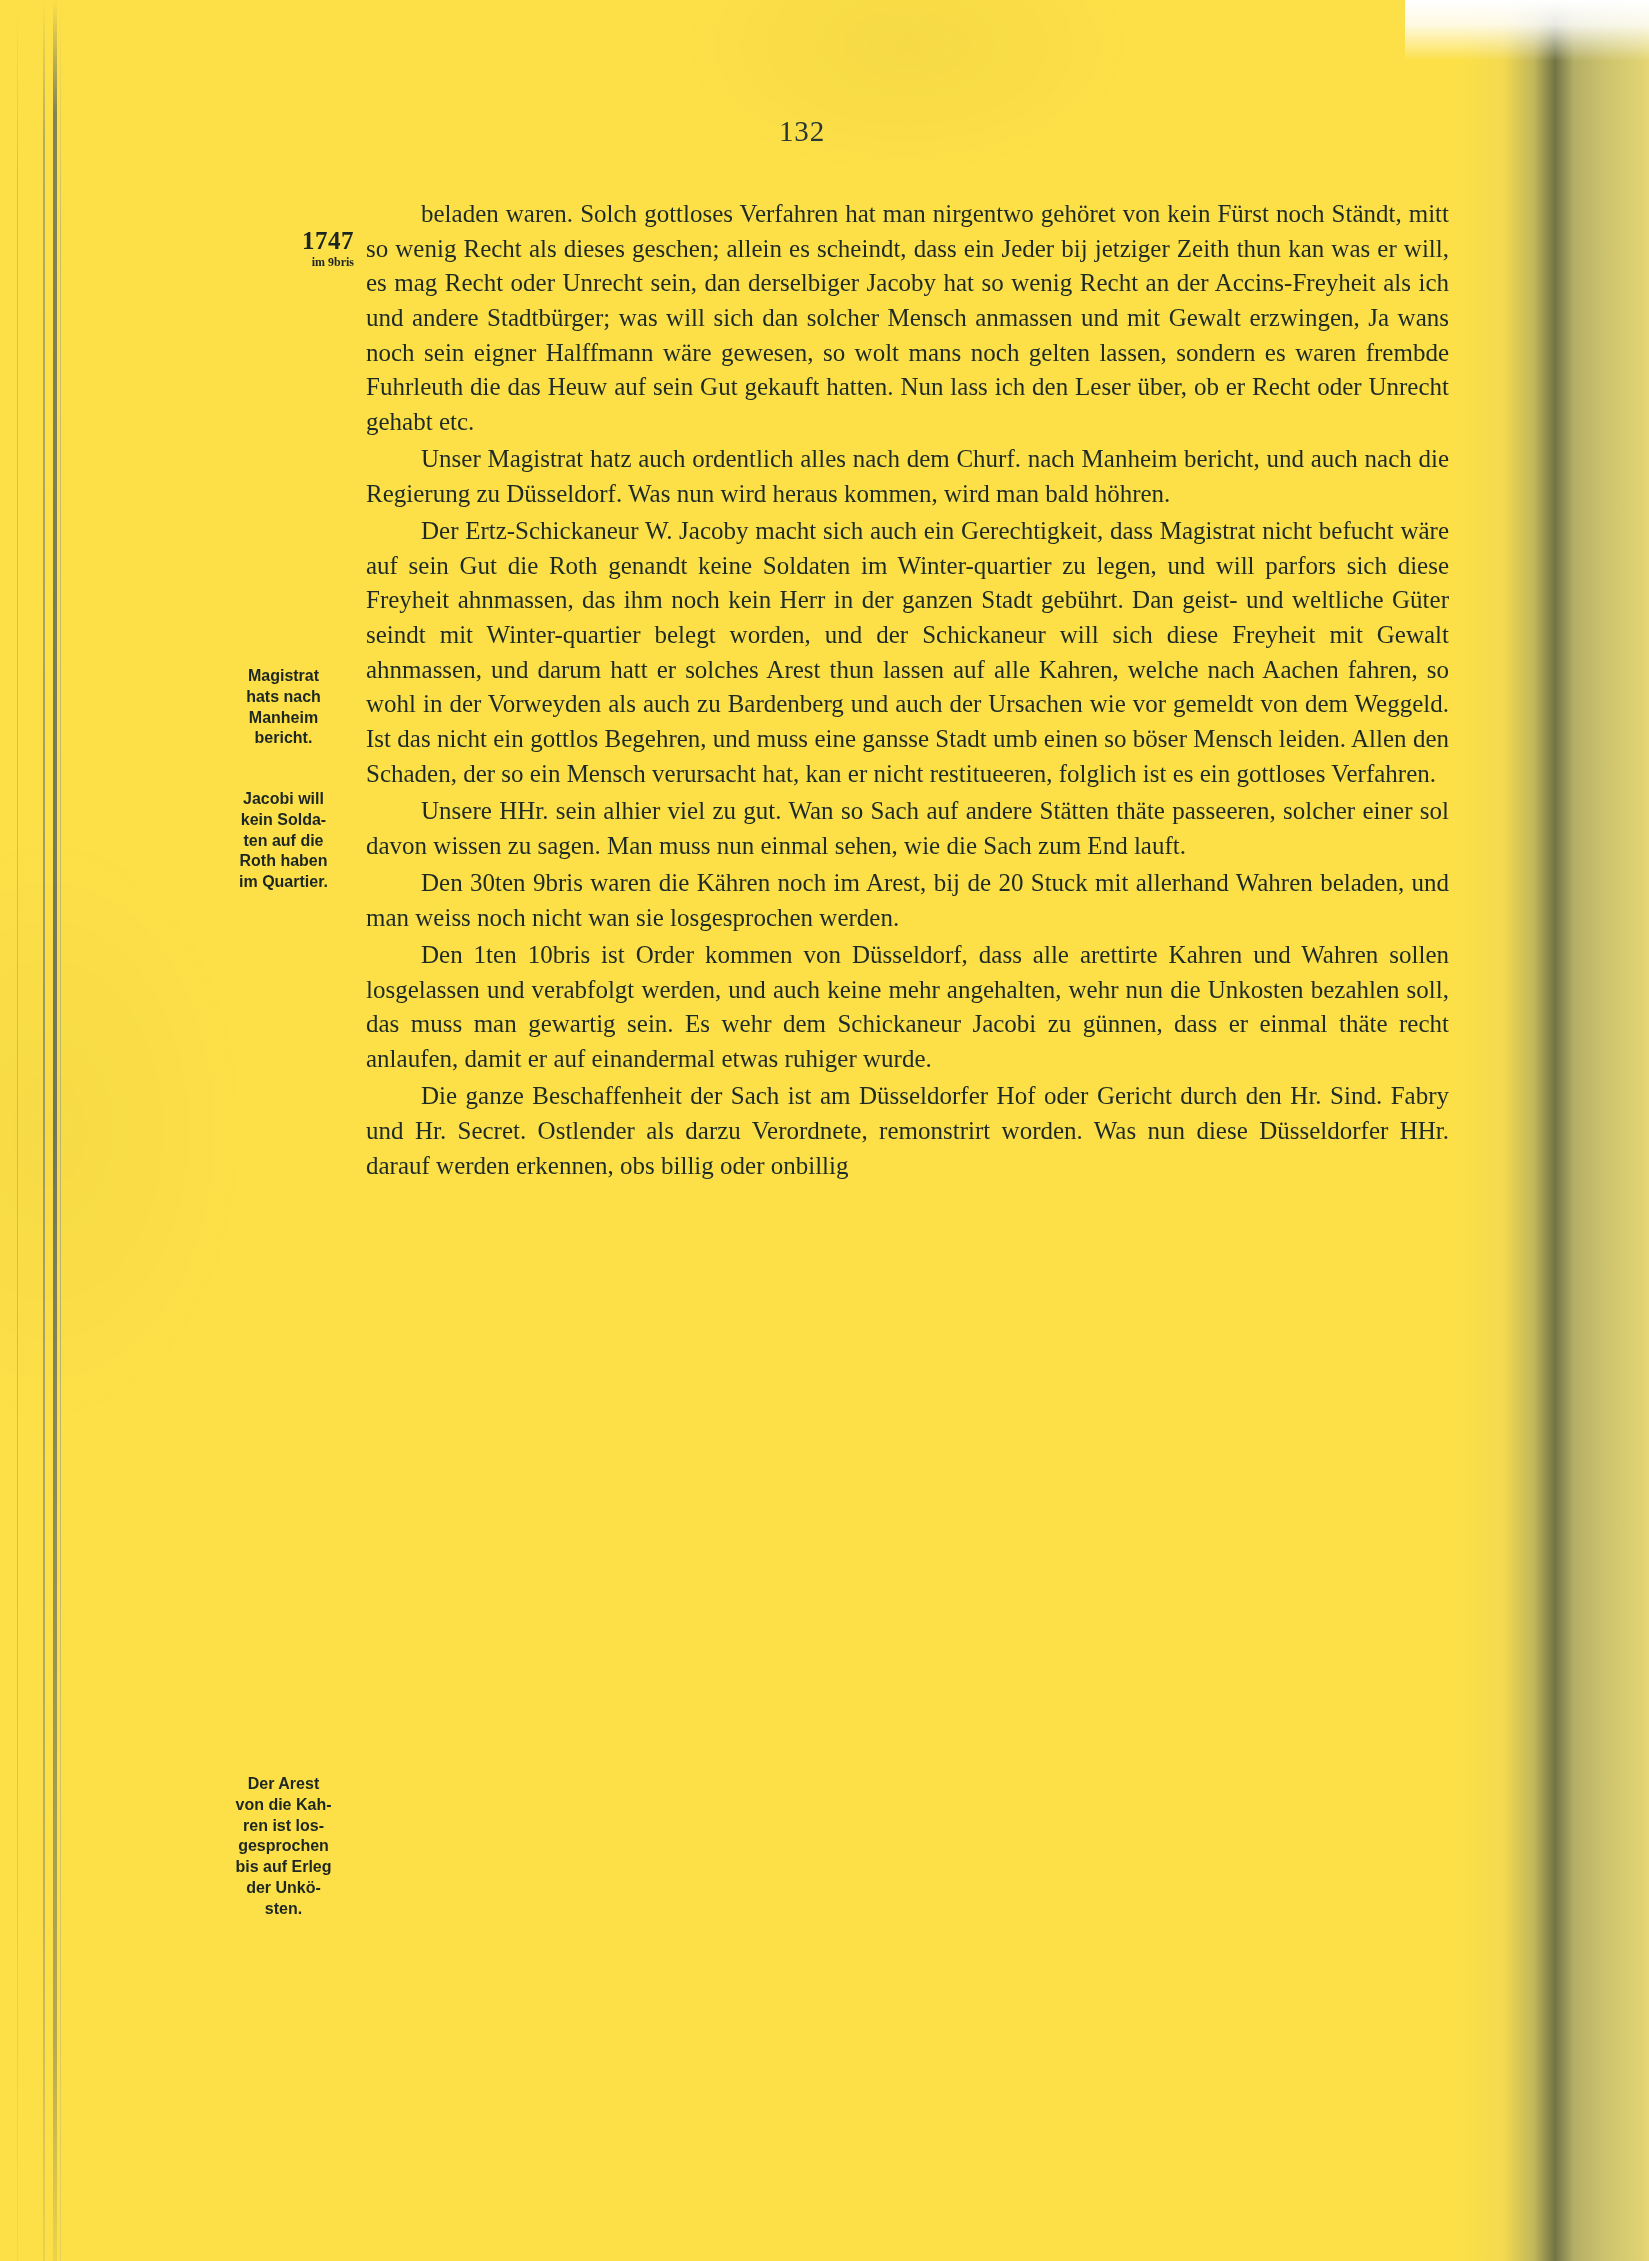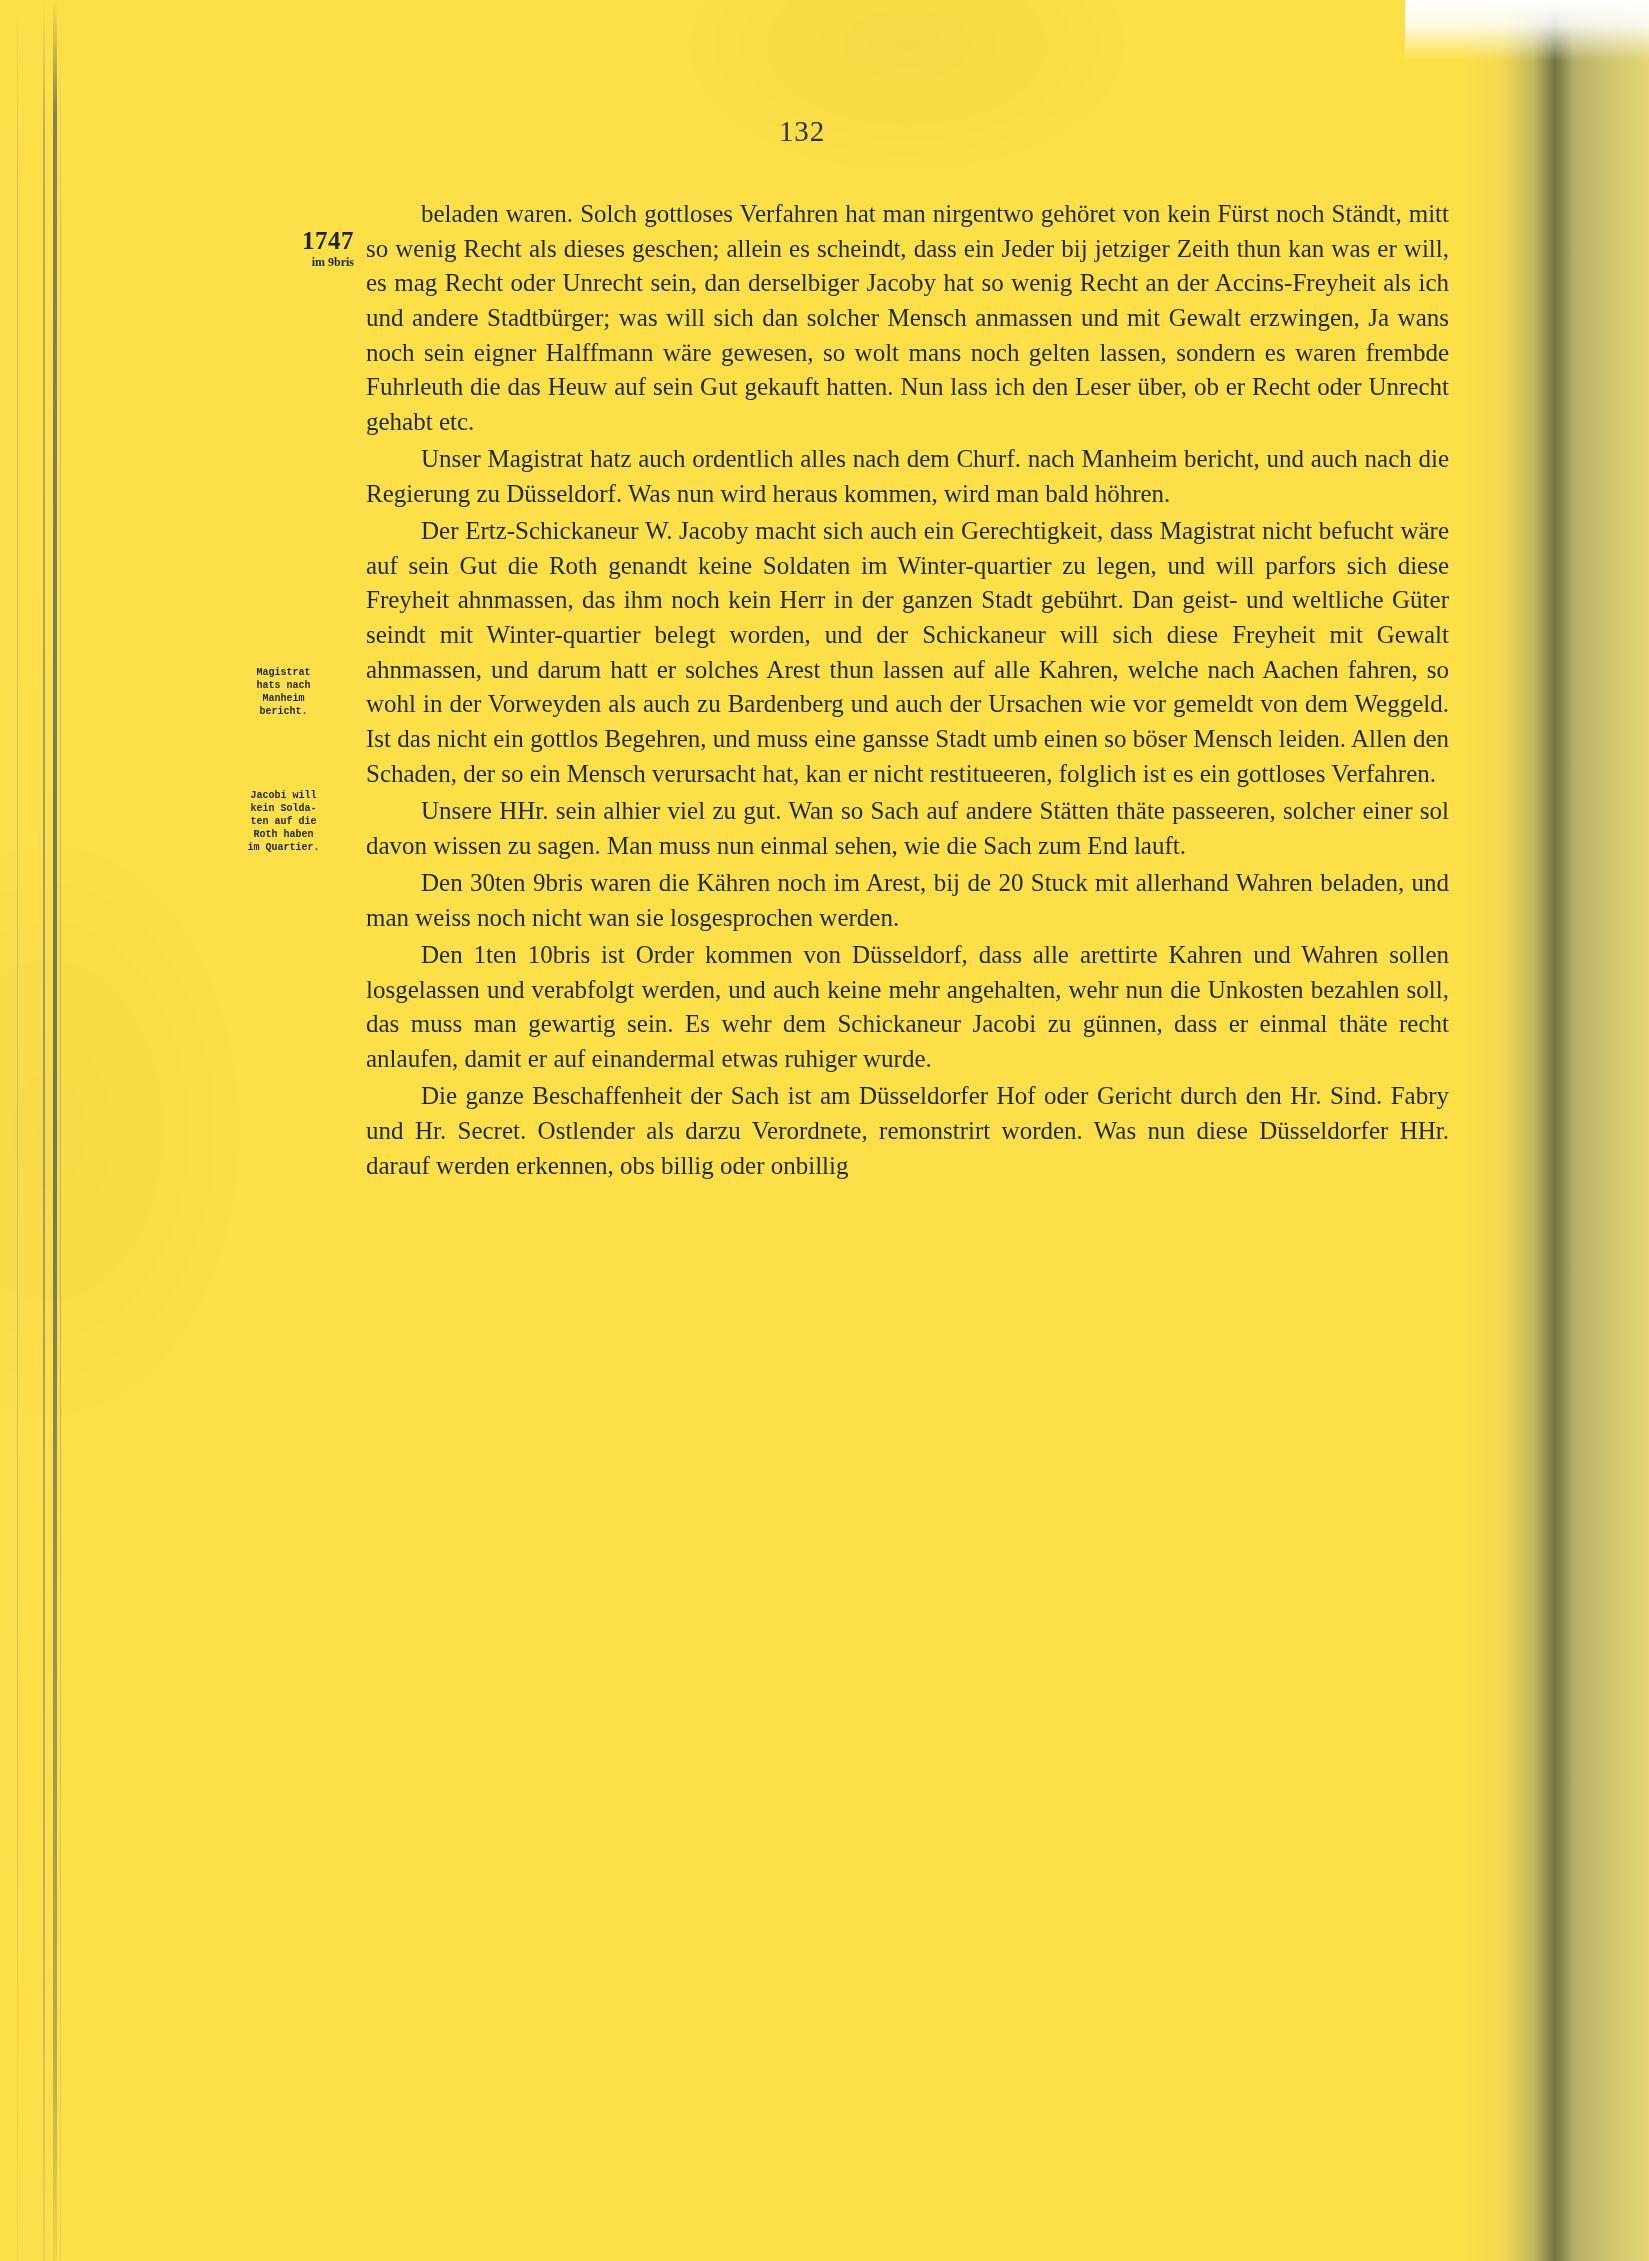--- a/index.html
+++ b/index.html
@@ -99,23 +99,23 @@
     text-align: justify;
     text-justify: inter-word;
     text-indent: 55px;
     color: #1e2a26;
     hyphens: none;
   }
 
   
   .note {
     position: absolute;
-    font-family: Liberation Mono, monospace;
+    font-family: Liberation Sans, sans-serif;
     font-weight: bold;
-    font-size: 10px;
+    font-size: 16px;
     line-height: 1.30;
     text-align: center;
     color: #1c2622;
     width: 141px;
     left: 213px;
   }
 
   .note-year {
     position: absolute;
     left: 213px;
@@ -167,20 +167,29 @@
   </div>
 
   <div class="note" style="top:789px;">
     <span class="note-line">Jacobi will</span>
     <span class="note-line">kein Solda-</span>
     <span class="note-line">ten auf die</span>
     <span class="note-line">Roth haben</span>
     <span class="note-line">im Quartier.</span>
   </div>
 
+  <div class="note" style="top:1774px;">
+    <span class="note-line">Der Arest</span>
+    <span class="note-line">von die Kah-</span>
+    <span class="note-line">ren ist los-</span>
+    <span class="note-line">gesprochen</span>
+    <span class="note-line">bis auf Erleg</span>
+    <span class="note-line">der Unkö-</span>
+    <span class="note-line">sten.</span>
+  </div>
 
   <div class="textblock">
     <p class="para">beladen waren. Solch gottloses Verfahren hat man nirgentwo gehöret von kein Fürst noch Ständt, mitt so wenig Recht als dieses geschen; allein es scheindt, dass ein Jeder bij jetziger Zeith thun kan was er will, es mag Recht oder Unrecht sein, dan derselbiger Jacoby hat so wenig Recht an der Accins-Freyheit als ich und andere Stadtbürger; was will sich dan solcher Mensch anmassen und mit Gewalt erzwingen, Ja wans noch sein eigner Halffmann wäre gewesen, so wolt mans noch gelten lassen, sondern es waren frembde Fuhrleuth die das Heuw auf sein Gut gekauft hatten. Nun lass ich den Leser über, ob er Recht oder Unrecht gehabt etc.</p>
     <p class="para">Unser Magistrat hatz auch ordentlich alles nach dem Churf. nach Manheim bericht, und auch nach die Regierung zu Düsseldorf. Was nun wird heraus kommen, wird man bald höhren.</p>
     <p class="para">Der Ertz-Schickaneur W. Jacoby macht sich auch ein Gerechtigkeit, dass Magistrat nicht befucht wäre auf sein Gut die Roth genandt keine Soldaten im Winter-quartier zu legen, und will parfors sich diese Freyheit ahnmassen, das ihm noch kein Herr in der ganzen Stadt gebührt. Dan geist- und weltliche Güter seindt mit Winter-quartier belegt worden, und der Schickaneur will sich diese Freyheit mit Gewalt ahnmassen, und darum hatt er solches Arest thun lassen auf alle Kahren, welche nach Aachen fahren, so wohl in der Vorweyden als auch zu Bardenberg und auch der Ursachen wie vor gemeldt von dem Weggeld. Ist das nicht ein gottlos Begehren, und muss eine gansse Stadt umb einen so böser Mensch leiden. Allen den Schaden, der so ein Mensch verursacht hat, kan er nicht restitueeren, folglich ist es ein gottloses Verfahren.</p>
     <p class="para">Unsere HHr. sein alhier viel zu gut. Wan so Sach auf andere Stätten thäte passeeren, solcher einer sol davon wissen zu sagen. Man muss nun einmal sehen, wie die Sach zum End lauft.</p>
     <p class="para">Den 30ten 9bris waren die Kähren noch im Arest, bij de 20 Stuck mit allerhand Wahren beladen, und man weiss noch nicht wan sie losgesprochen werden.</p>
     <p class="para">Den 1ten 10bris ist Order kommen von Düsseldorf, dass alle arettirte Kahren und Wahren sollen losgelassen und verabfolgt werden, und auch keine mehr angehalten, wehr nun die Unkosten bezahlen soll, das muss man gewartig sein. Es wehr dem Schickaneur Jacobi zu günnen, dass er einmal thäte recht anlaufen, damit er auf einandermal etwas ruhiger wurde.</p>
     <p class="para">Die ganze Beschaffenheit der Sach ist am Düsseldorfer Hof oder Gericht durch den Hr. Sind. Fabry und Hr. Secret. Ostlender als darzu Verordnete, remonstrirt worden. Was nun diese Düsseldorfer HHr. darauf werden erkennen, obs billig oder onbillig</p>
   </div>

